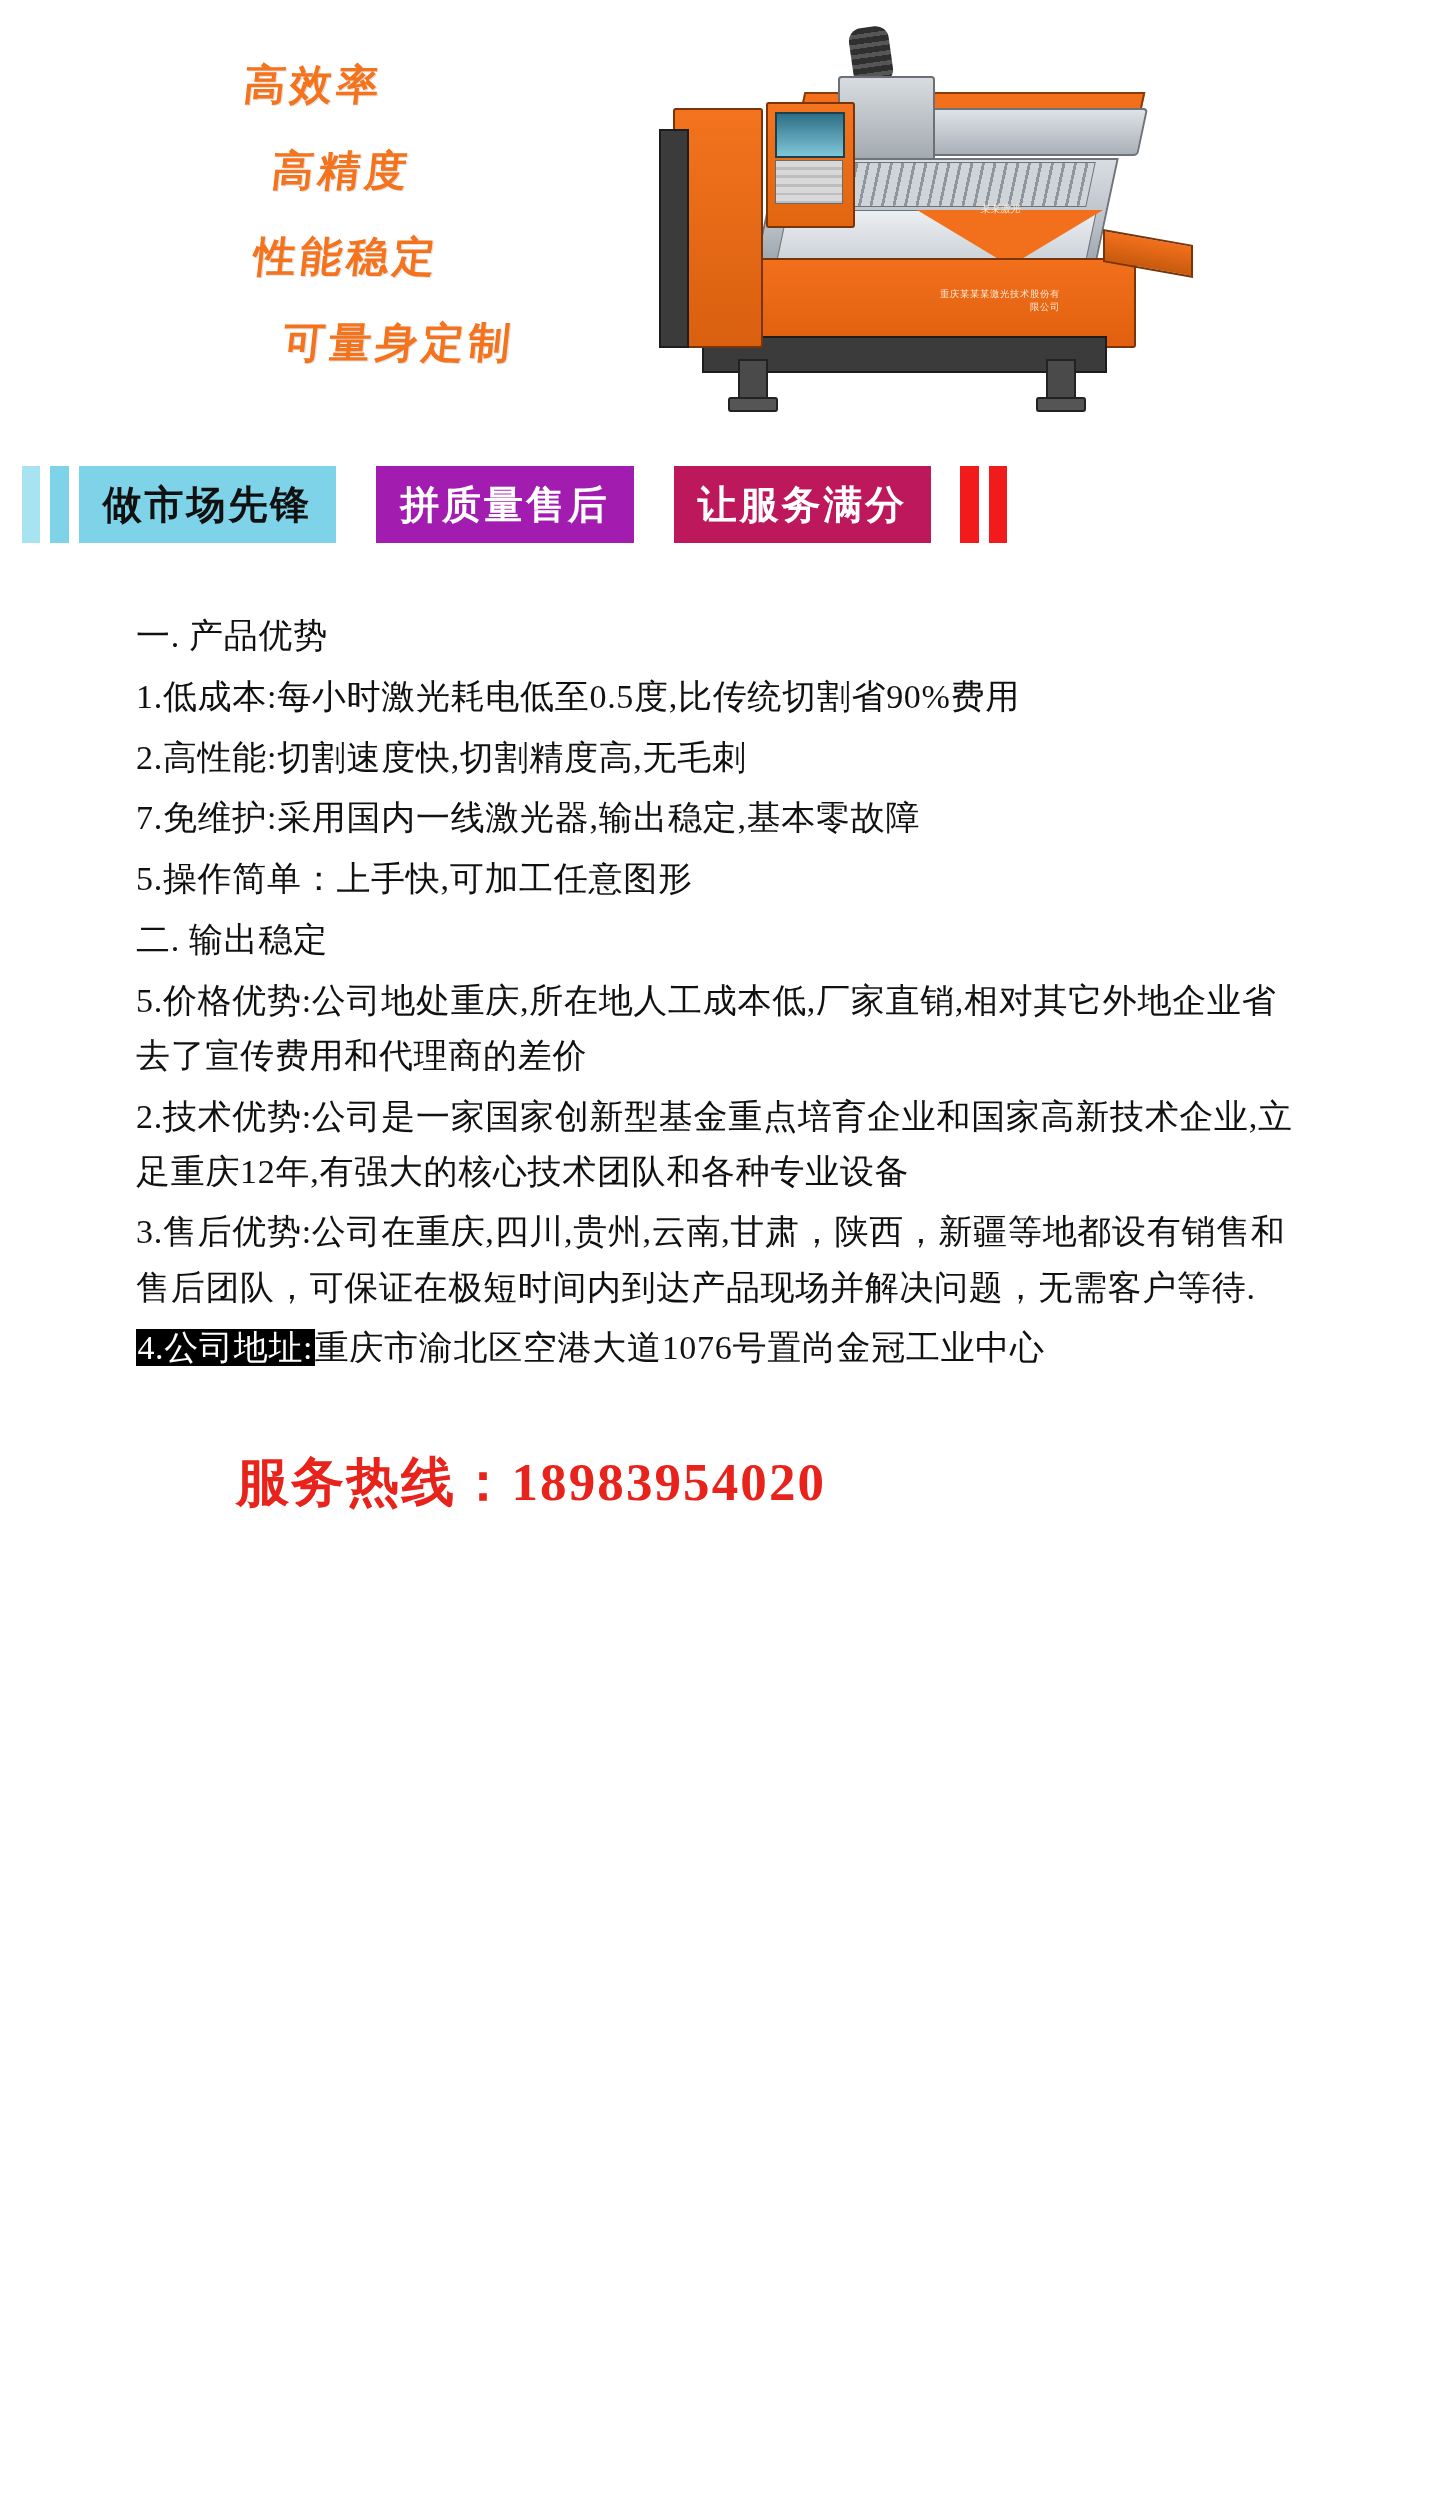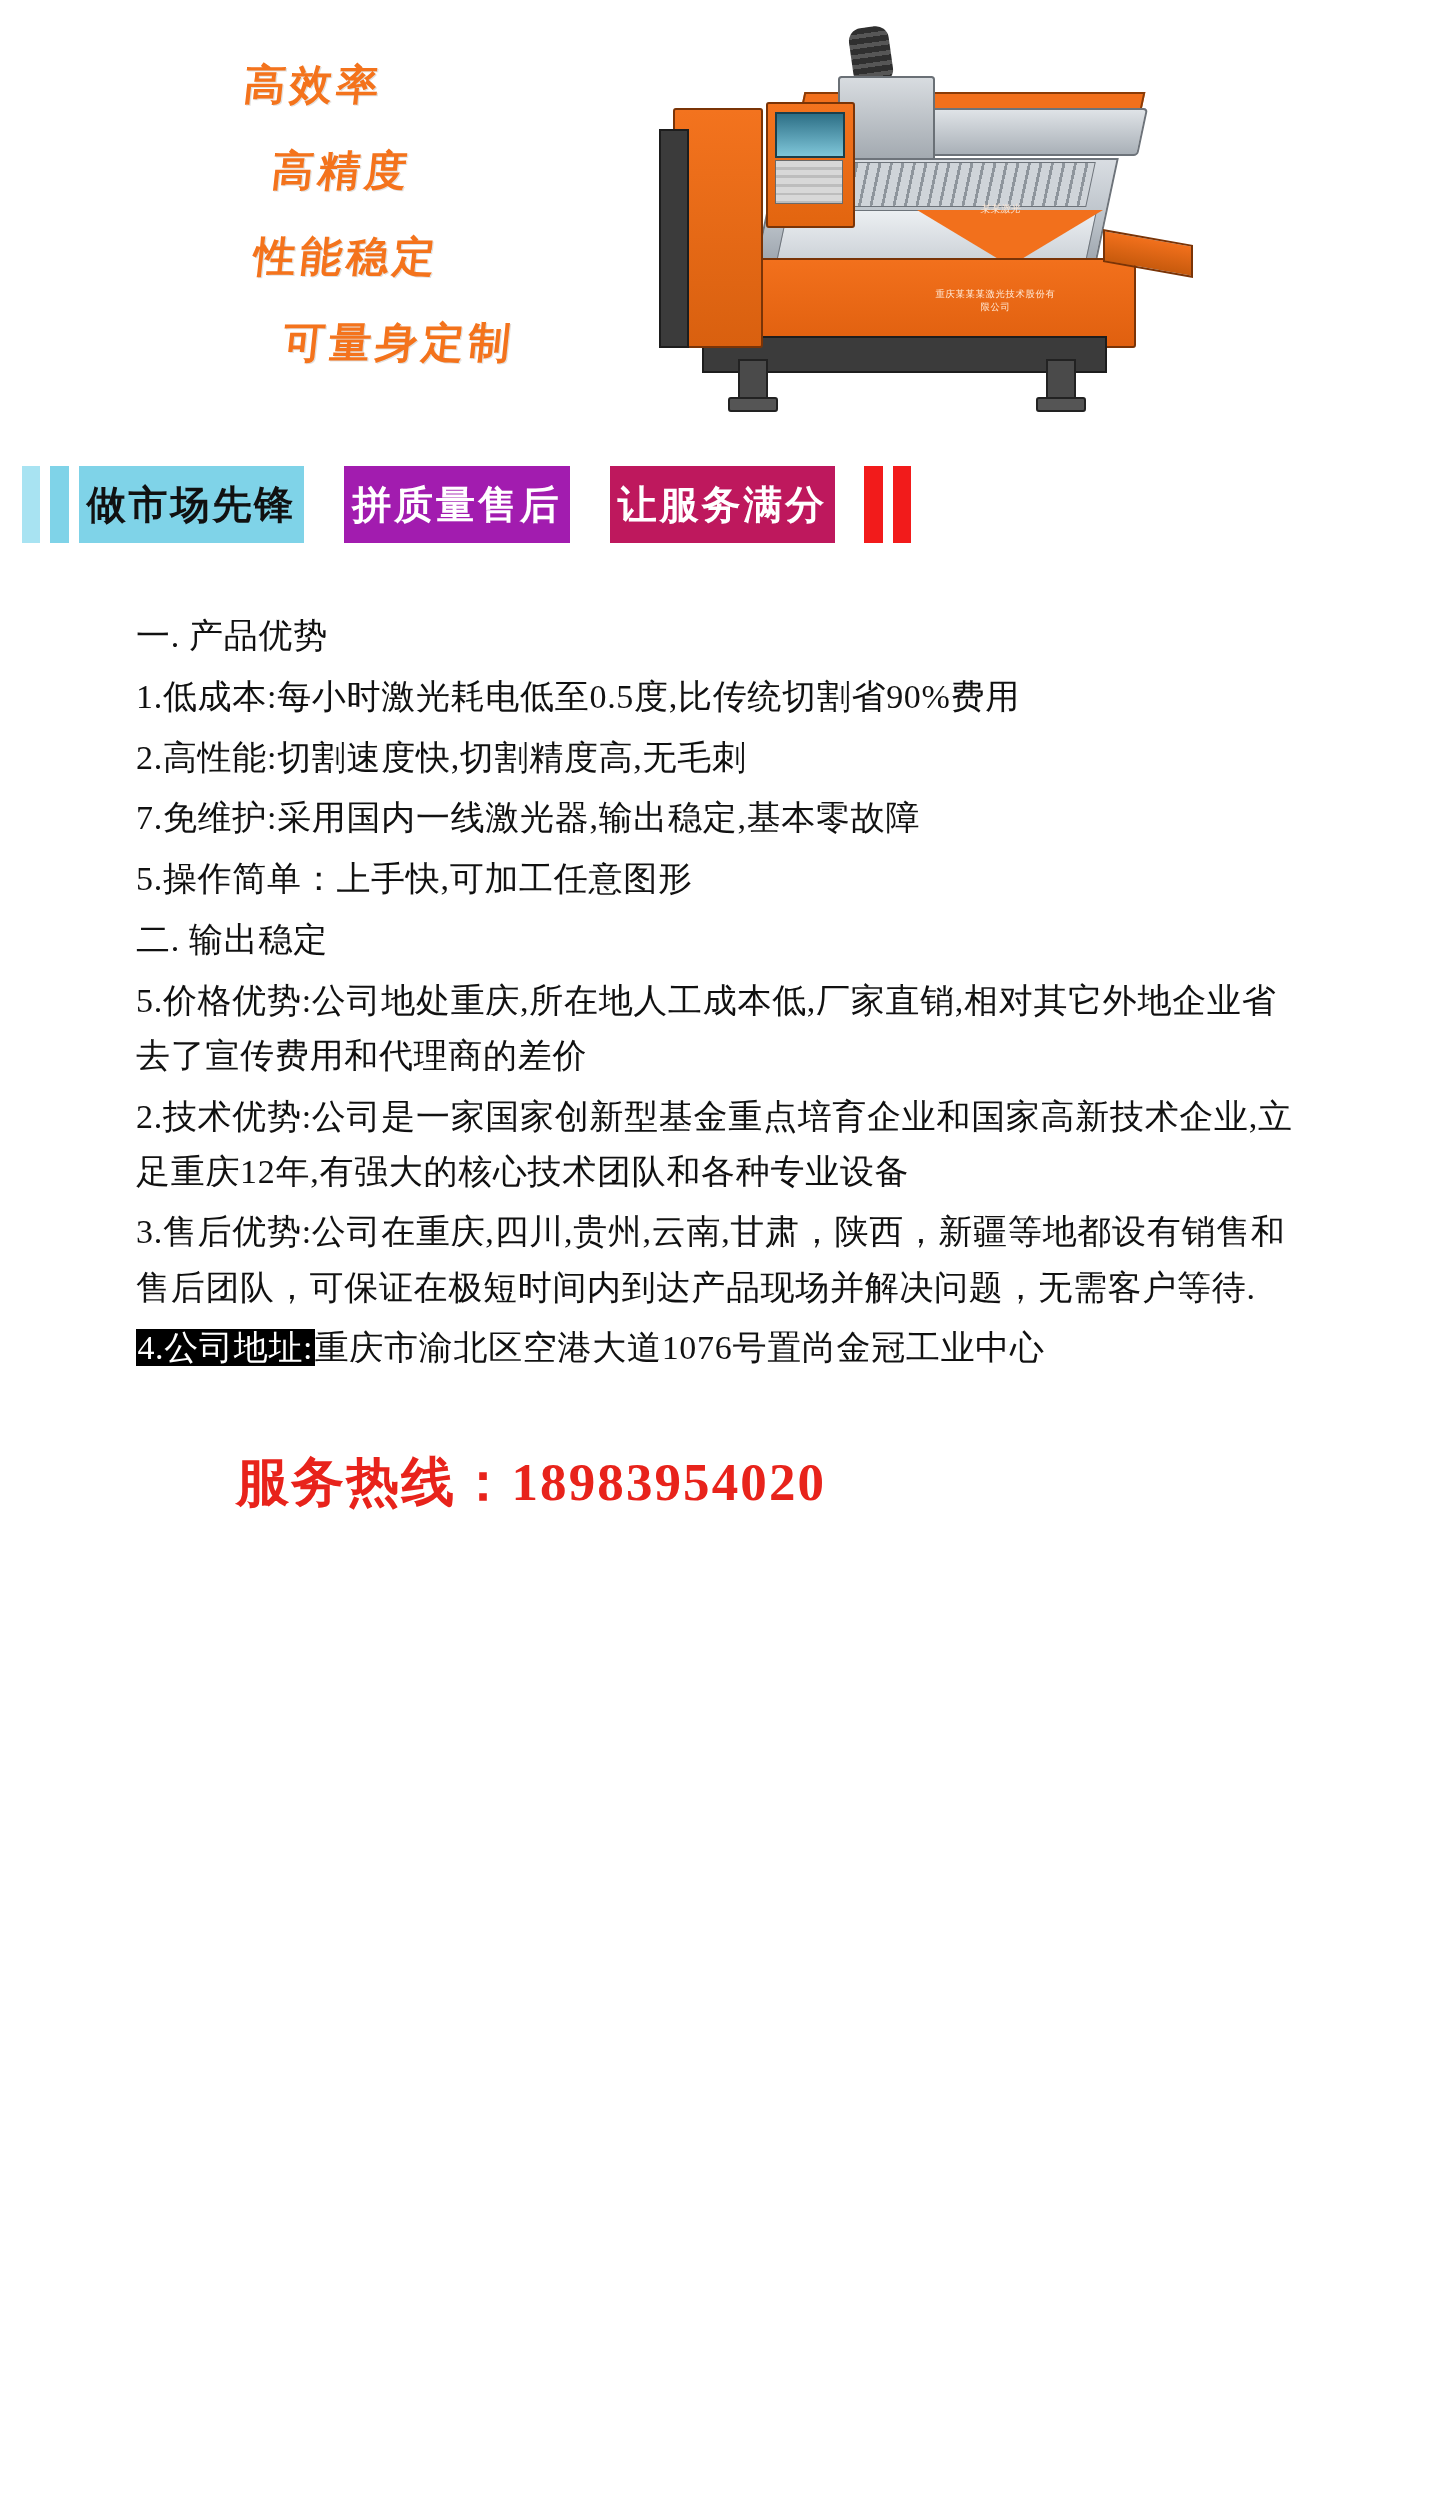--- a/index.html
+++ b/index.html
@@ -168,21 +168,21 @@
   }
   .m-keys {
     position:absolute; left:116px; top:138px;
     width:66px; height:42px;
     background: repeating-linear-gradient(180deg,#d8d8d8 0 5.7px,#bdbdbd 5.7px 8.6px);
     border:1.4px solid #6a6a6a;
   }
   .m-logo {
     position:absolute; left:272px; top:266px;
     width:129px; height:18.6px;
-    color:#ffe9d6; font-size:9.3px; text-align:center;
+    color:#ffe9d6; font-size:9.3px; text-align:right;
     font-family:"DejaVu Sans", sans-serif;
     letter-spacing:0.7px;
   }
   .m-sidetext {
     position:absolute; left:322px; top:180px;
     color:#f8e6d6; font-size:10px;
     font-family:"DejaVu Sans", sans-serif;
     transform: skewX(-12deg);
   }
   .m-rail {
@@ -209,21 +209,21 @@
   .stripe-cyan   { background: #7fd3e8; }
   .stripe-cyan2  { background: #a8e3f2; }
 
   .badge {
     height: 77px;
     display: flex; align-items: center; justify-content: center;
     font-family: "DejaVu Sans", sans-serif;
     font-weight: bold;
     font-size: 39px;
     letter-spacing: 2.9px;
-    padding: 0 8px;
+    padding: 0 24px;
   }
   .badge-1 { background: #7fd3e8; color: #111; }
   .badge-2 { background: #a21caf; color: #ffffff; margin-left: 40px;}
   .badge-3 { background: #be185d; color: #ffffff; margin-left: 40px;}
   .tail-stripes { display:flex; margin-left: 29px; gap: 10px; }
   .tail-stripes div { width: 18.6px; height: 77px; background:#f21b1b; }
 
   
   .content {
     margin: 50px 0 0 136px;

